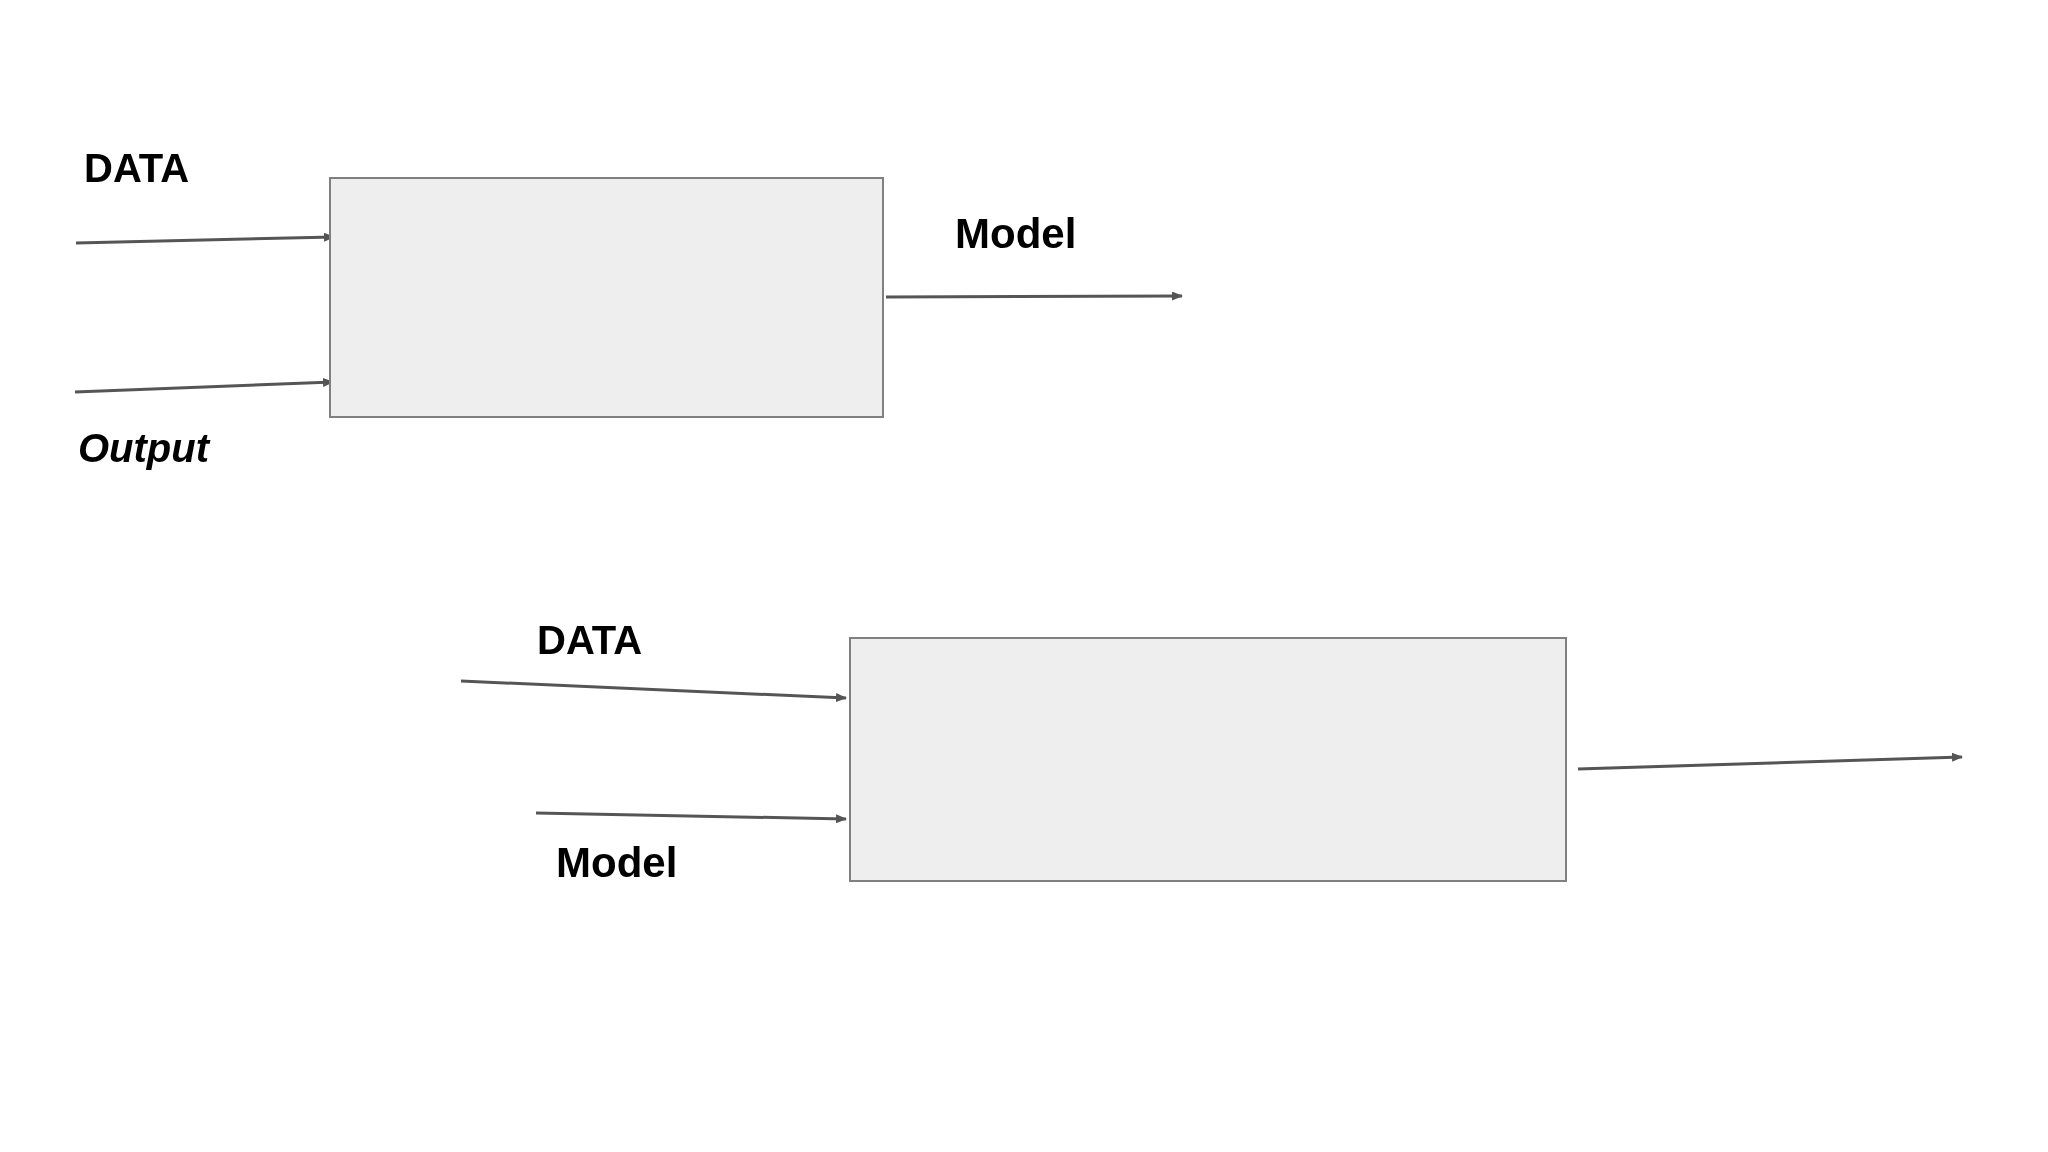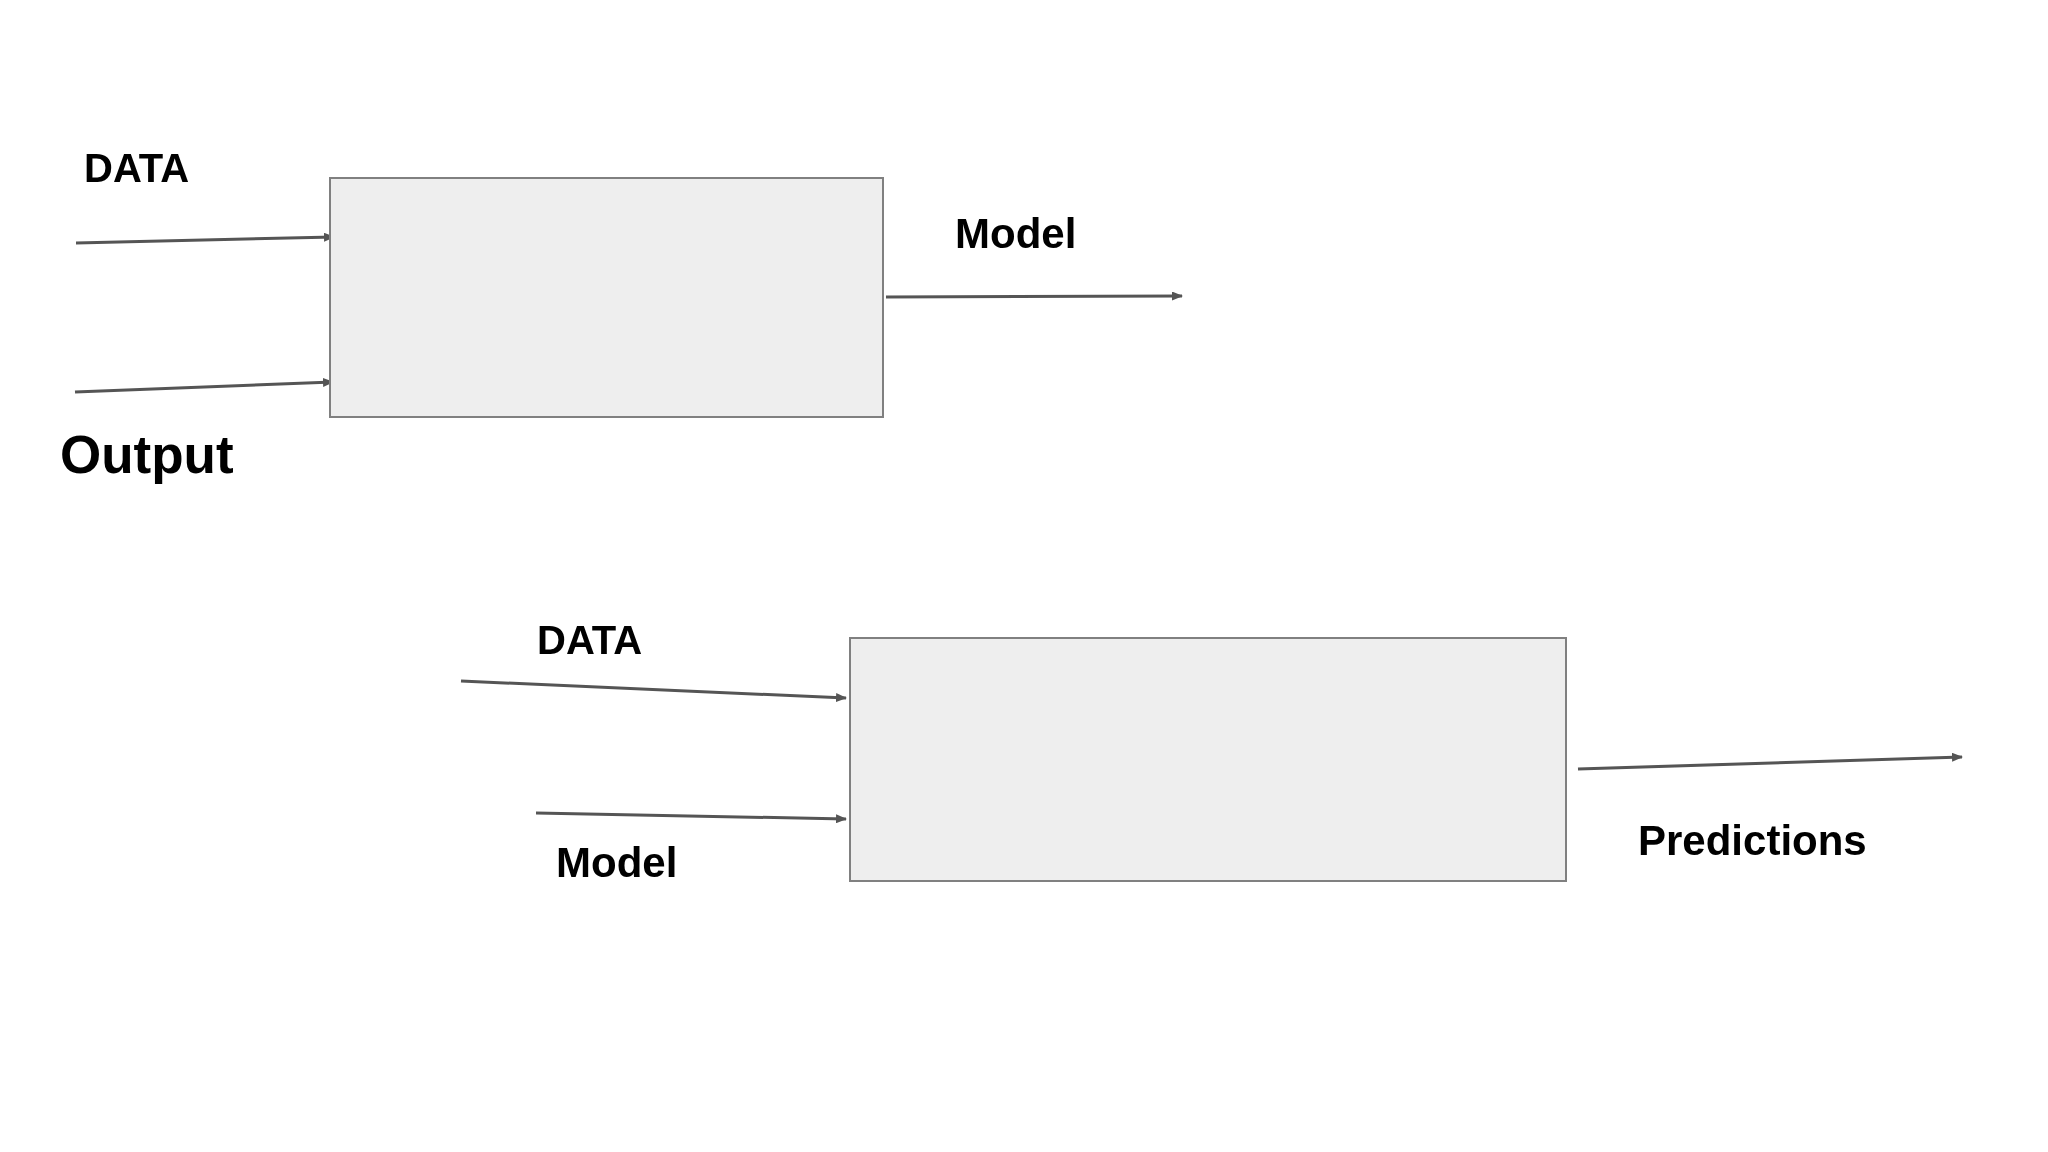--- a/index.html
+++ b/index.html
@@ -68,23 +68,22 @@
 
     <line class="flow-arrow" stroke="#555555" stroke-width="3" marker-end="url(#arrowhead)" x1="1578" y1="769" x2="1962" y2="757"></line>
   </svg>
 
   <div class="proc-box" style="left: 329px; top: 177px; width: 555px; height: 241px;"></div>
 
   <div class="proc-box" style="left: 849px; top: 637px; width: 718px; height: 245px;"></div>
 
   <div class="flow-label lbl-40" style="left: 84px; top: 148px; font-size: 40px;">DATA</div>
 
-  <div class="flow-label lbl-40" style="left: 60px; top: 428px; font-size: 53px;">Output</div>
+  <div class="flow-label lbl-40" style="left: 78px; top: 428px; font-size: 40px; font-style: italic;">Output</div>
 
   <div class="flow-label lbl-42" style="left: 955px; top: 213px; font-size: 42px;">Model</div>
 
   <div class="flow-label lbl-40" style="left: 537px; top: 620px; font-size: 40px;">DATA</div>
 
   <div class="flow-label lbl-42" style="left: 556px; top: 842px; font-size: 42px;">Model</div>
 
-  <div class="flow-label lbl-42" style="left: 1638px; top: 820px; font-size: 42px;">Predictions</div>
 
 </div>
 
 </body></html>

